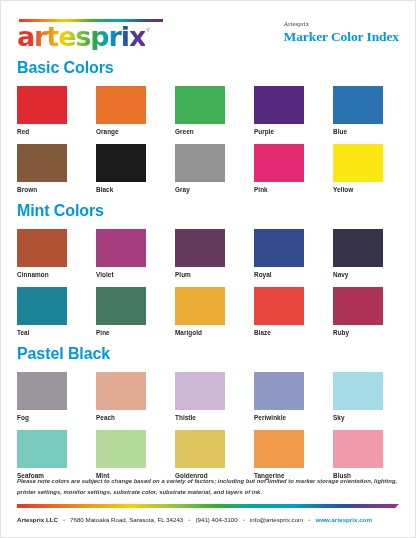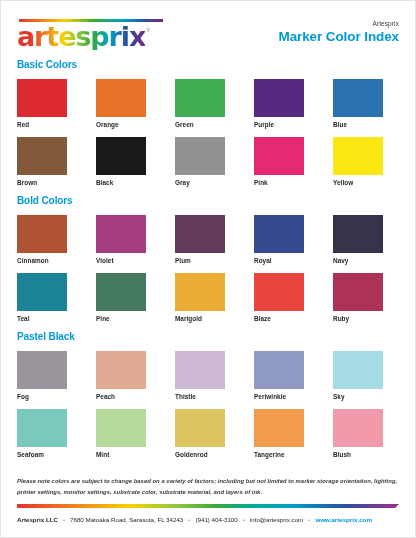--- a/index.html
+++ b/index.html
@@ -64,22 +64,22 @@
   }
   .logo-tm {
     font-size: 5px;
     color: #8a8a8a;
     vertical-align: top;
     position: relative;
     top: 4px;
     left: 1px;
   }
   .header-right {
-    text-align: right;
     padding-top: 5px;
+    font-family: Liberation Serif, serif;
   }
   .header-brand {
     font-size: 6.5px;
     color: #3b3b3b;
     letter-spacing: 0.1px;
     margin-bottom: 2px;
   }
   .header-title {
     font-size: 13.5px;
     font-weight: bold;
@@ -88,21 +88,21 @@
   }
 
   
   .content {
     padding: 0 16px;
   }
   .section {
     margin-bottom: 8px;
   }
   .section-title {
-    font-size: 10px;
+    font-size: 16px;
     font-weight: bold;
     color: #0099da;
     margin: 0 0 9px 0;
     letter-spacing: -0.1px;
   }
   .swatch-row {
     display: flex;
     justify-content: space-between;
     margin-bottom: 9px;
   }
@@ -226,21 +226,21 @@
             <span class="swatch" style="background: rgb(227, 42, 114);"></span>
             <div class="swatch-label">Pink</div>
           </div>
           <div class="swatch-cell">
             <span class="swatch" style="background: rgb(251, 232, 19);"></span>
             <div class="swatch-label">Yellow</div>
           </div>
         </div>
       </div>
       <div class="section">
-        <div class="section-title">Bold Colors</div>
+        <div class="section-title">Mint Colors</div>
         <div class="swatch-row">
           <div class="swatch-cell">
             <span class="swatch" style="background: rgb(176, 83, 52);"></span>
             <div class="swatch-label">Cinnamon</div>
           </div>
           <div class="swatch-cell">
             <span class="swatch" style="background: rgb(166, 61, 127);"></span>
             <div class="swatch-label">Violet</div>
           </div>
           <div class="swatch-cell">

